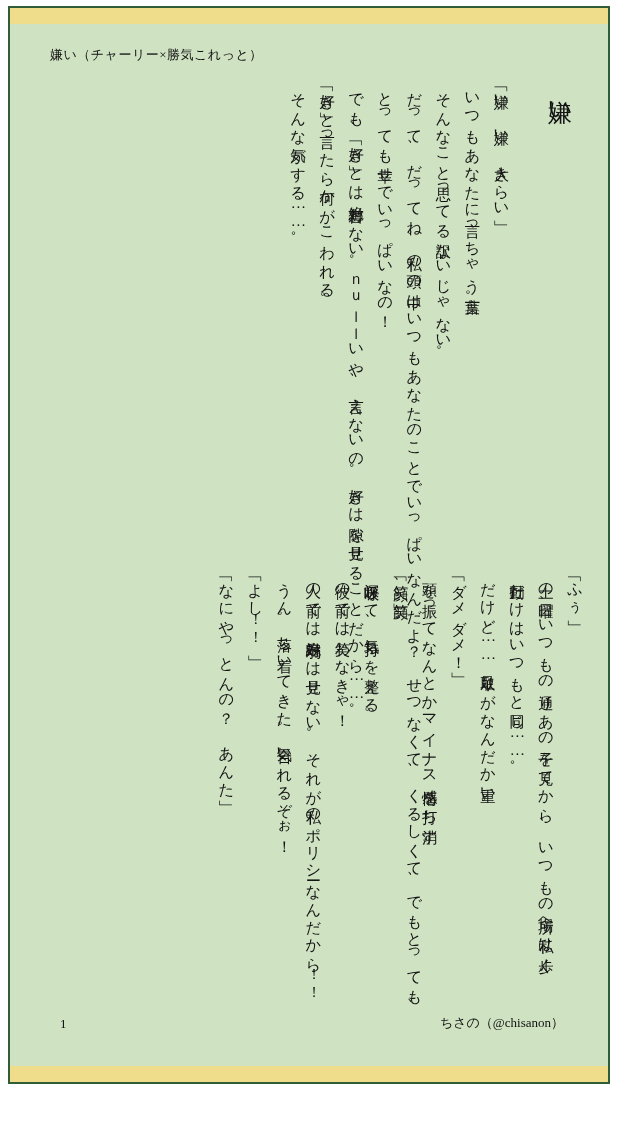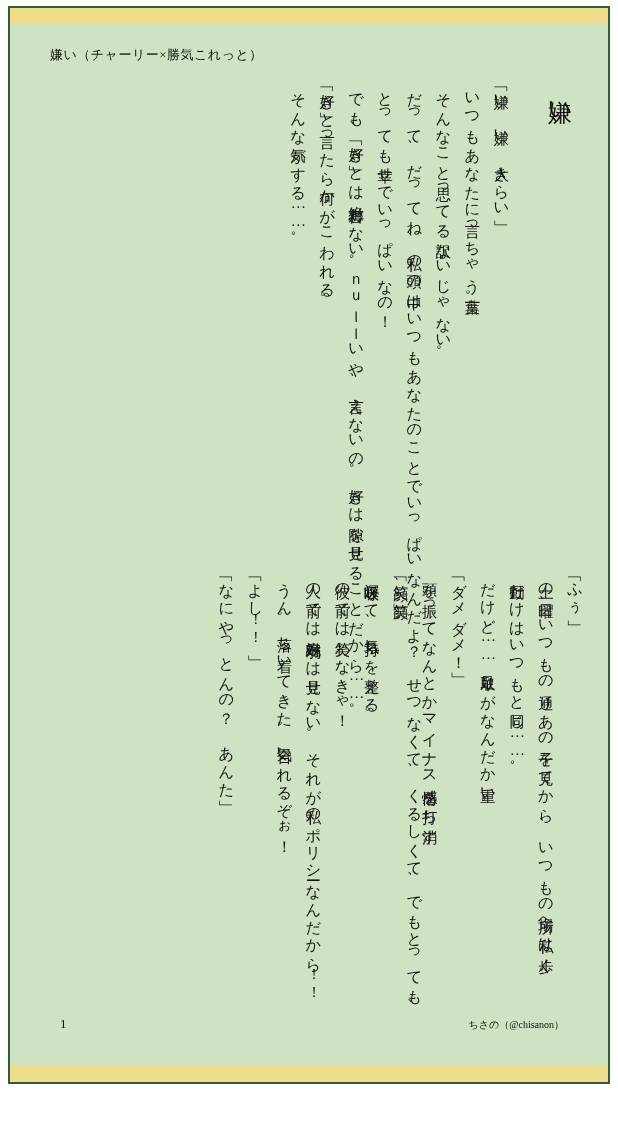--- a/index.html
+++ b/index.html
@@ -121,21 +121,21 @@
     position: absolute;
     left: 50px;
     bottom: 34px;
     font-size: 13px;
     color: #111;
   }
   #credit {
     position: absolute;
     right: 44px;
     bottom: 34px;
-    font-size: 10px;
+    font-size: 13px;
     color: #111;
     white-space: nowrap;
   }
 
   
   #caption {
     position: absolute;
     left: 0;
     top: 1098px;
     width: 100%;

